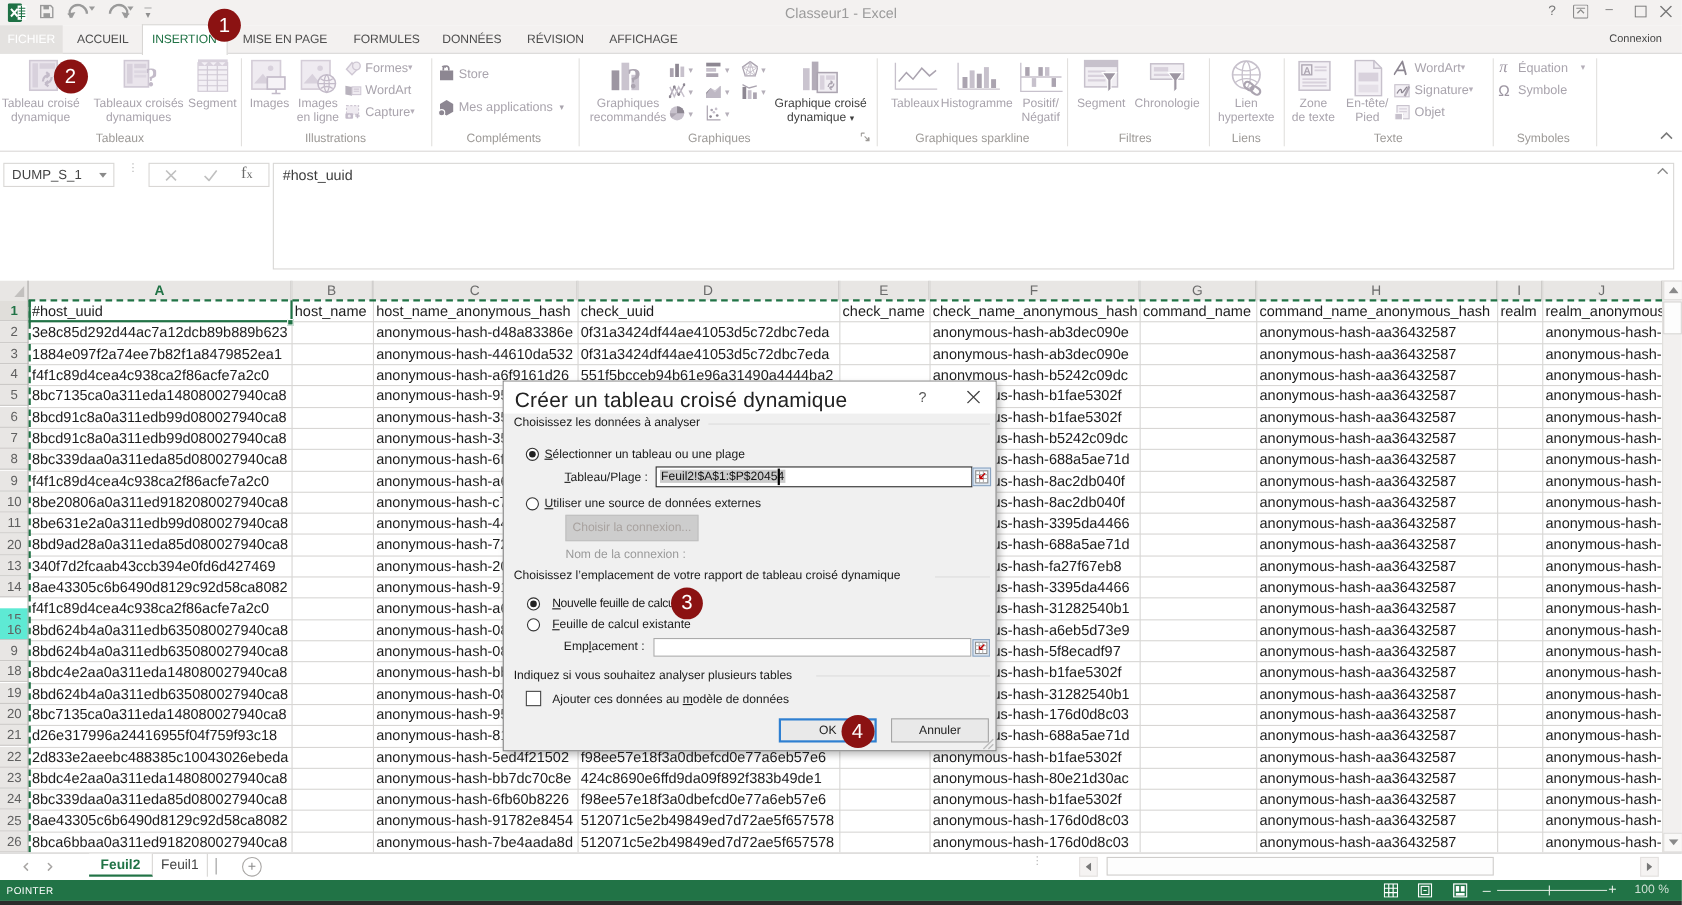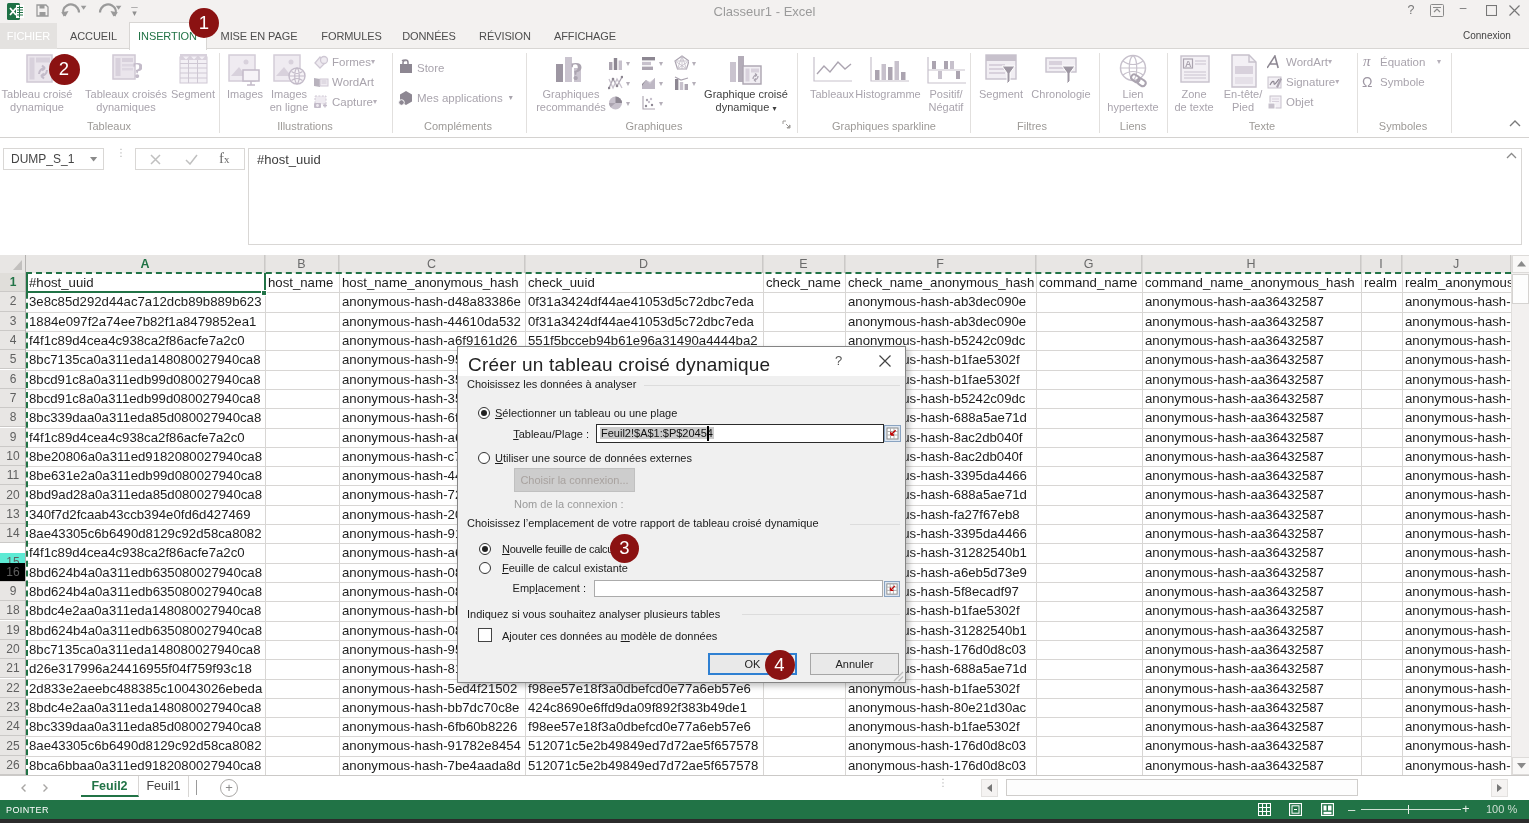--- a/index.html
+++ b/index.html
@@ -390,21 +390,21 @@
 <div class="rowhdr" style="top:114.5px;height:19.31px;color:#5f5f5f;background:#e8e6e4">6</div>
 <div class="rowhdr" style="top:133.8px;height:19.31px;color:#5f5f5f;background:#e8e6e4">7</div>
 <div class="rowhdr" style="top:153.2px;height:19.31px;color:#5f5f5f;background:#e8e6e4">8</div>
 <div class="rowhdr" style="top:172.5px;height:19.31px;color:#5f5f5f;background:#e8e6e4">9</div>
 <div class="rowhdr" style="top:191.8px;height:19.31px;color:#5f5f5f;background:#e8e6e4">10</div>
 <div class="rowhdr" style="top:211.1px;height:19.31px;color:#5f5f5f;background:#e8e6e4">11</div>
 <div class="rowhdr" style="top:230.4px;height:19.31px;color:#5f5f5f;background:#e8e6e4">20</div>
 <div class="rowhdr" style="top:249.7px;height:19.31px;color:#5f5f5f;background:#e8e6e4">13</div>
 <div class="rowhdr" style="top:269.0px;height:19.31px;color:#5f5f5f;background:#e8e6e4">14</div>
 <div class="rowhdr" style="top:298px;height:19.31px;color:#5f5f5f;background:#5eead4">15</div>
-<div class="rowhdr" style="top:307.6px;height:19.31px;color:#5f5f5f;background:#000000">16</div>
+<div class="rowhdr" style="top:307.6px;height:19.31px;color:#5f5f5f;background:#5eead4">16</div>
 <div class="rowhdr" style="top:326.9px;height:19.31px;color:#5f5f5f;background:#e8e6e4">9</div>
 <div class="rowhdr" style="top:346.2px;height:19.31px;color:#5f5f5f;background:#e8e6e4">18</div>
 <div class="rowhdr" style="top:365.5px;height:19.31px;color:#5f5f5f;background:#e8e6e4">19</div>
 <div class="rowhdr" style="top:384.9px;height:19.31px;color:#5f5f5f;background:#e8e6e4">20</div>
 <div class="rowhdr" style="top:404.2px;height:19.31px;color:#5f5f5f;background:#e8e6e4">21</div>
 <div class="rowhdr" style="top:423.5px;height:19.31px;color:#5f5f5f;background:#e8e6e4">22</div>
 <div class="rowhdr" style="top:442.8px;height:19.31px;color:#5f5f5f;background:#e8e6e4">23</div>
 <div class="rowhdr" style="top:462.1px;height:19.31px;color:#5f5f5f;background:#e8e6e4">24</div>
 <div class="rowhdr" style="top:481.4px;height:19.31px;color:#5f5f5f;background:#e8e6e4">25</div>
 <div class="rowhdr" style="top:500.7px;height:19.31px;color:#5f5f5f;background:#e8e6e4">26</div>

